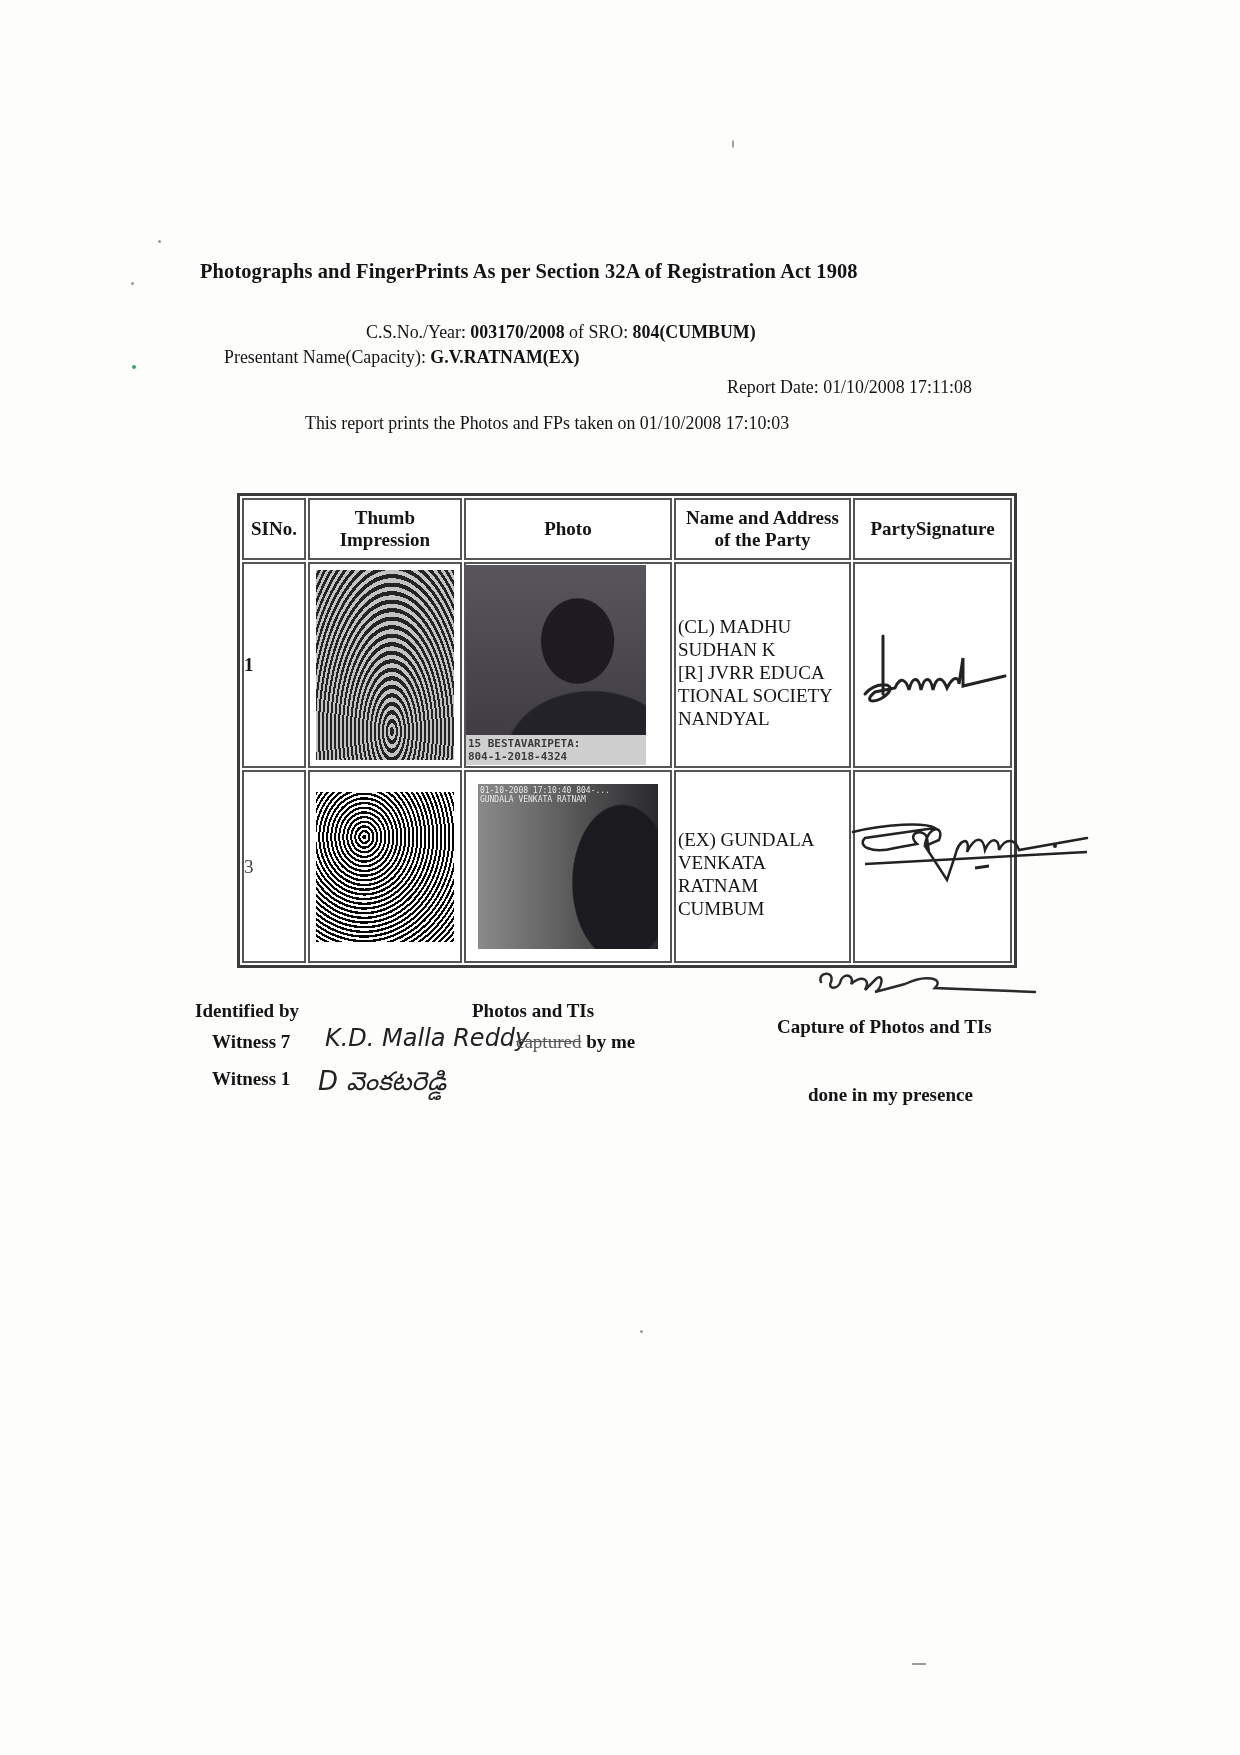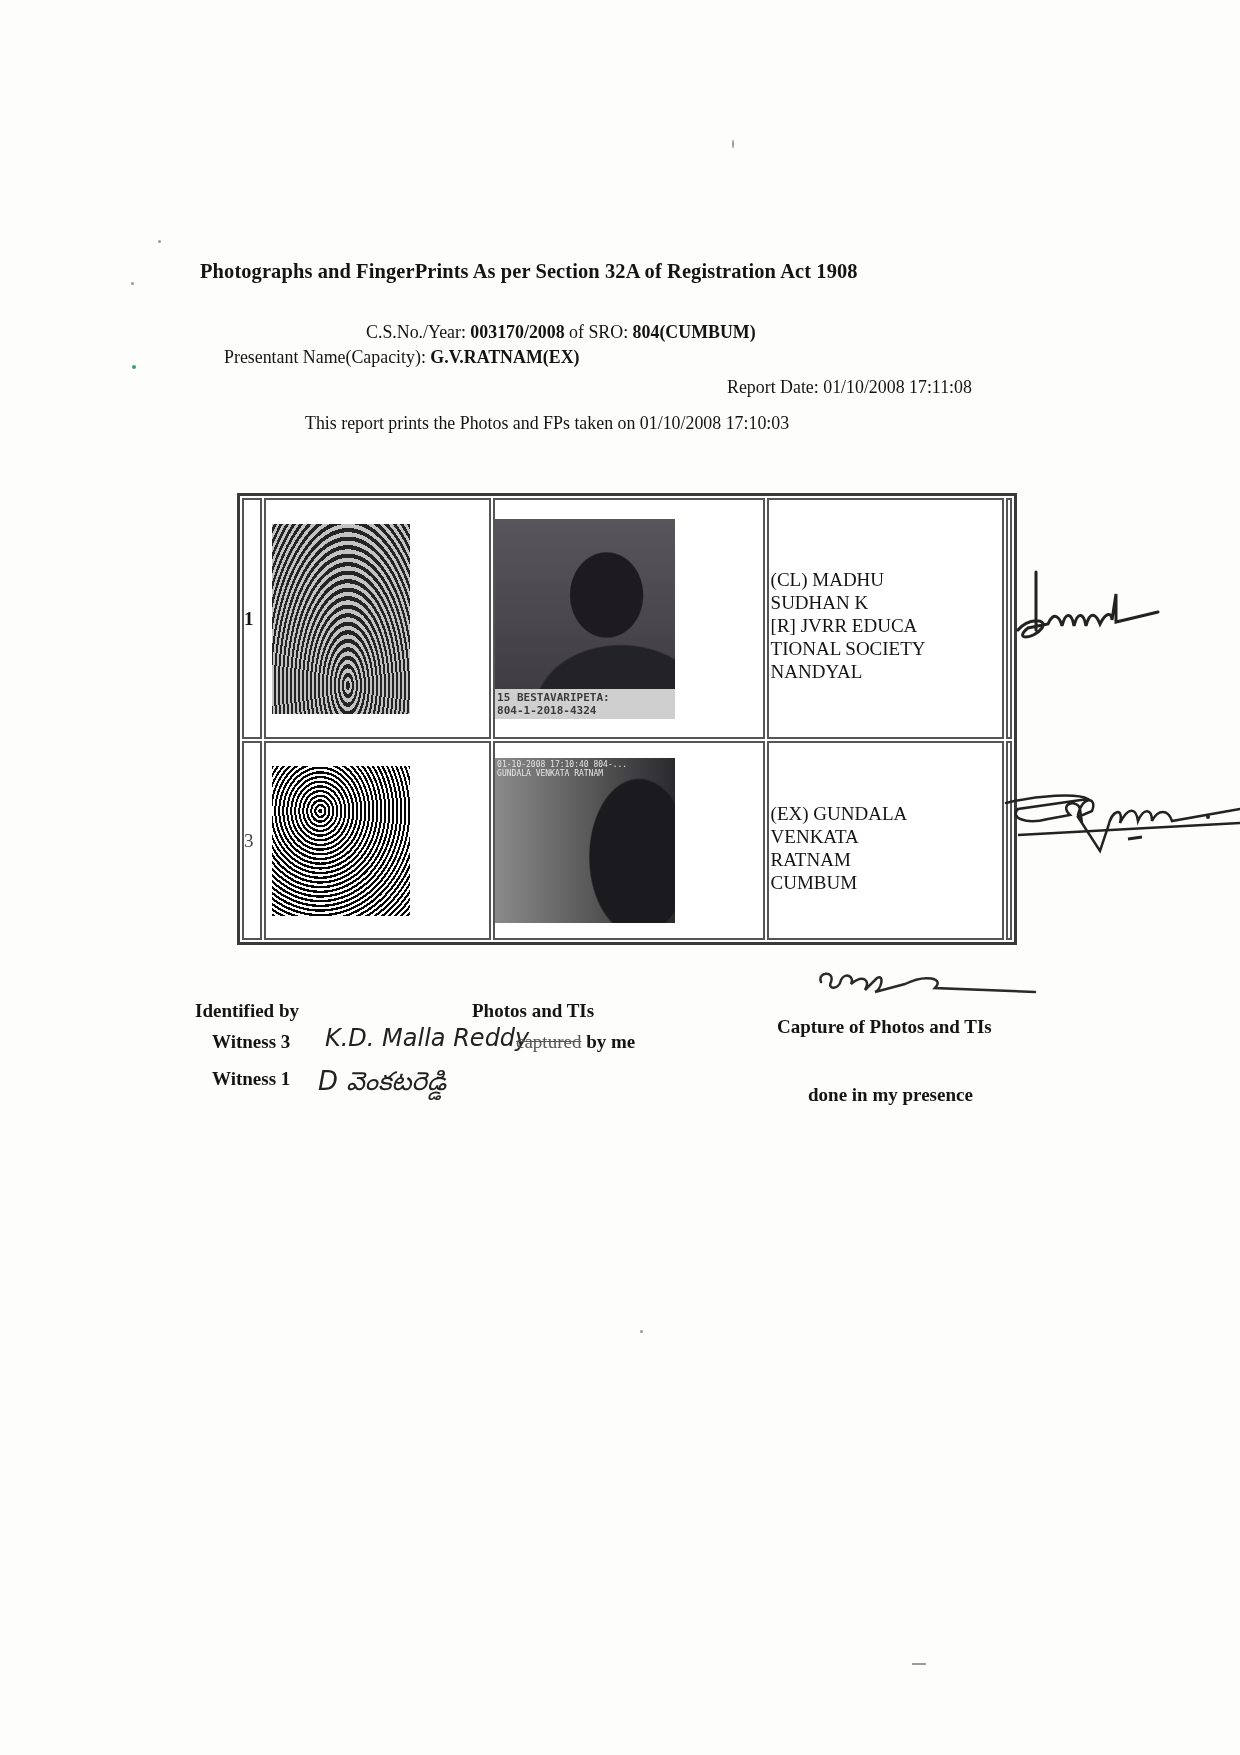--- a/index.html
+++ b/index.html
@@ -106,20 +106,27 @@
 
 <div class="line" style="left:727px;top:376px;">
   <span>Report Date:</span>
   <span>01/10/2008 17:11:08</span>
 </div>
 
 <div class="line" style="left:305px;top:412px;">This report prints the Photos and FPs taken on 01/10/2008 17:10:03</div>
 
 <table class="fp">
   <tbody>
+      <tr>
+    <th class="col-sl">SINo.</th>
+    <th class="col-thumb">Thumb Impression</th>
+    <th class="col-photo">Photo</th>
+    <th class="col-name">Name and Address of the Party</th>
+    <th class="col-sig">PartySignature</th>
+  </tr>
 
   <tr style="height:205px;">
     <td class="sl">1</td>
     <td class="imgcell">
       <div class="thumb"></div>
     </td>
     <td class="imgcell" style="padding:0 !important;">
       <div class="photo">
         <div class="cap">
           <div>15 BESTAVARIPETA:</div>
@@ -141,21 +148,21 @@
         <path d="M28 72 L28 130 M10 130 C20 118, 40 118, 34 128 C25 140, 5 140, 20 128 L40 124 C46 110, 52 118, 54 126 C58 110, 64 114, 66 126 C70 110, 76 114, 78 126 C82 110, 88 114, 92 124 C98 112, 104 112, 104 120 L108 94 L108 122 L150 112" fill="none" stroke="#222" stroke-width="3" stroke-linecap="round"></path>
       </svg>
     </td>
   </tr>
 
   <tr style="height:170px;">
     <td class="sl light">3</td>
     <td class="imgcell">
       <div class="thumb t2"></div>
     </td>
-    <td class="imgcell" style="padding:0 !important;">
+    <td class="imgcell" style="padding:12px !important;">
       <div class="photo p2">
         <div class="topcap">
           <div>01-10-2008 17:10:40 804-...</div>
           <div>GUNDALA VENKATA RATNAM</div>
         </div>
       </div>
     </td>
     <td class="name r2">
       <div class="inner">
         <div>(EX) GUNDALA</div>
@@ -170,21 +177,21 @@
         <path d="M10 92 L232 80" fill="none" stroke="#222" stroke-width="2.5"></path>
         <path d="M120 96 L134 94" stroke="#222" stroke-width="3"></path>
         <circle cx="200" cy="74" r="2" fill="#222"></circle>
       </svg>
     </td>
   </tr>
 </tbody>
   </table>
 
 <div class="foot" style="left:195px;top:1000px;">Identified by</div>
-<div class="foot" style="left:212px;top:1031px;">Witness 3</div>
+<div class="foot" style="left:212px;top:1031px;">Witness 7</div>
 <div class="hand" style="left:325px;top:1024px;font-size:24px;">K.D. Malla Reddy</div>
 <div class="foot" style="left:212px;top:1068px;">Witness 1</div>
 <div class="hand" style="left:318px;top:1066px;font-size:26px;">D వెంకటరెడ్డి</div>
 
 <div class="foot" style="left:472px;top:1000px;">Photos and TIs</div>
 <div class="foot" style="left:480px;top:1031px;padding-left:36px;">
   <span style="text-decoration:line-through;font-weight:normal;color:#555;">captured</span>
   <span>by me</span>
 </div>
 

